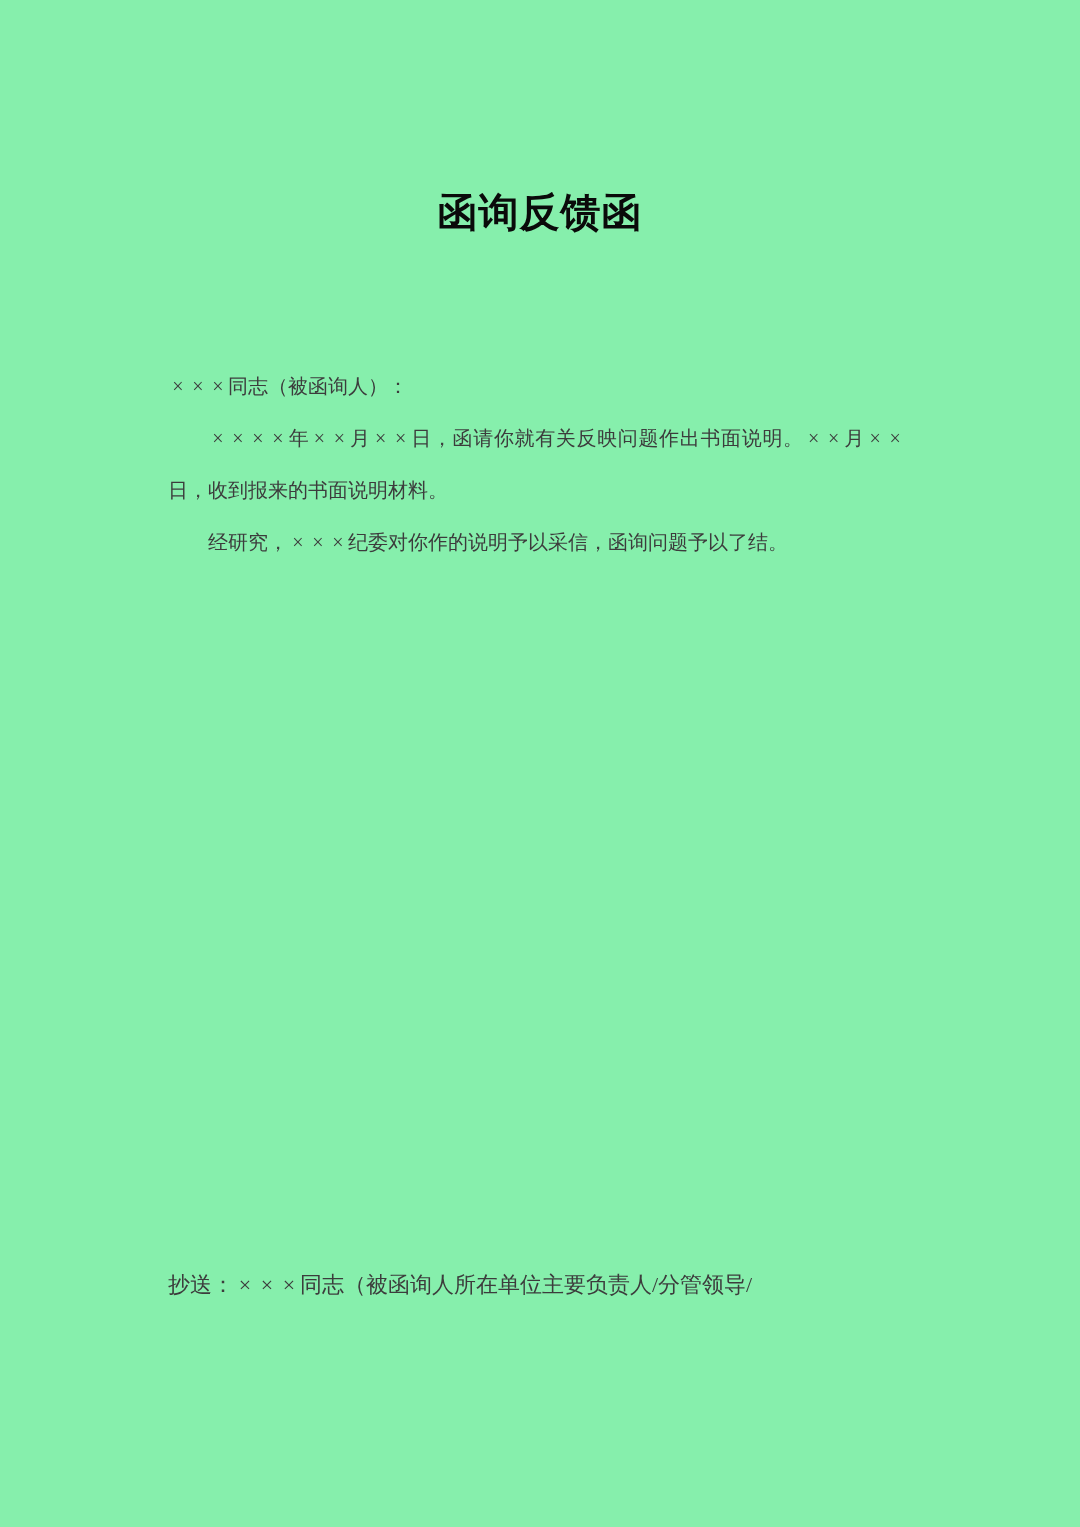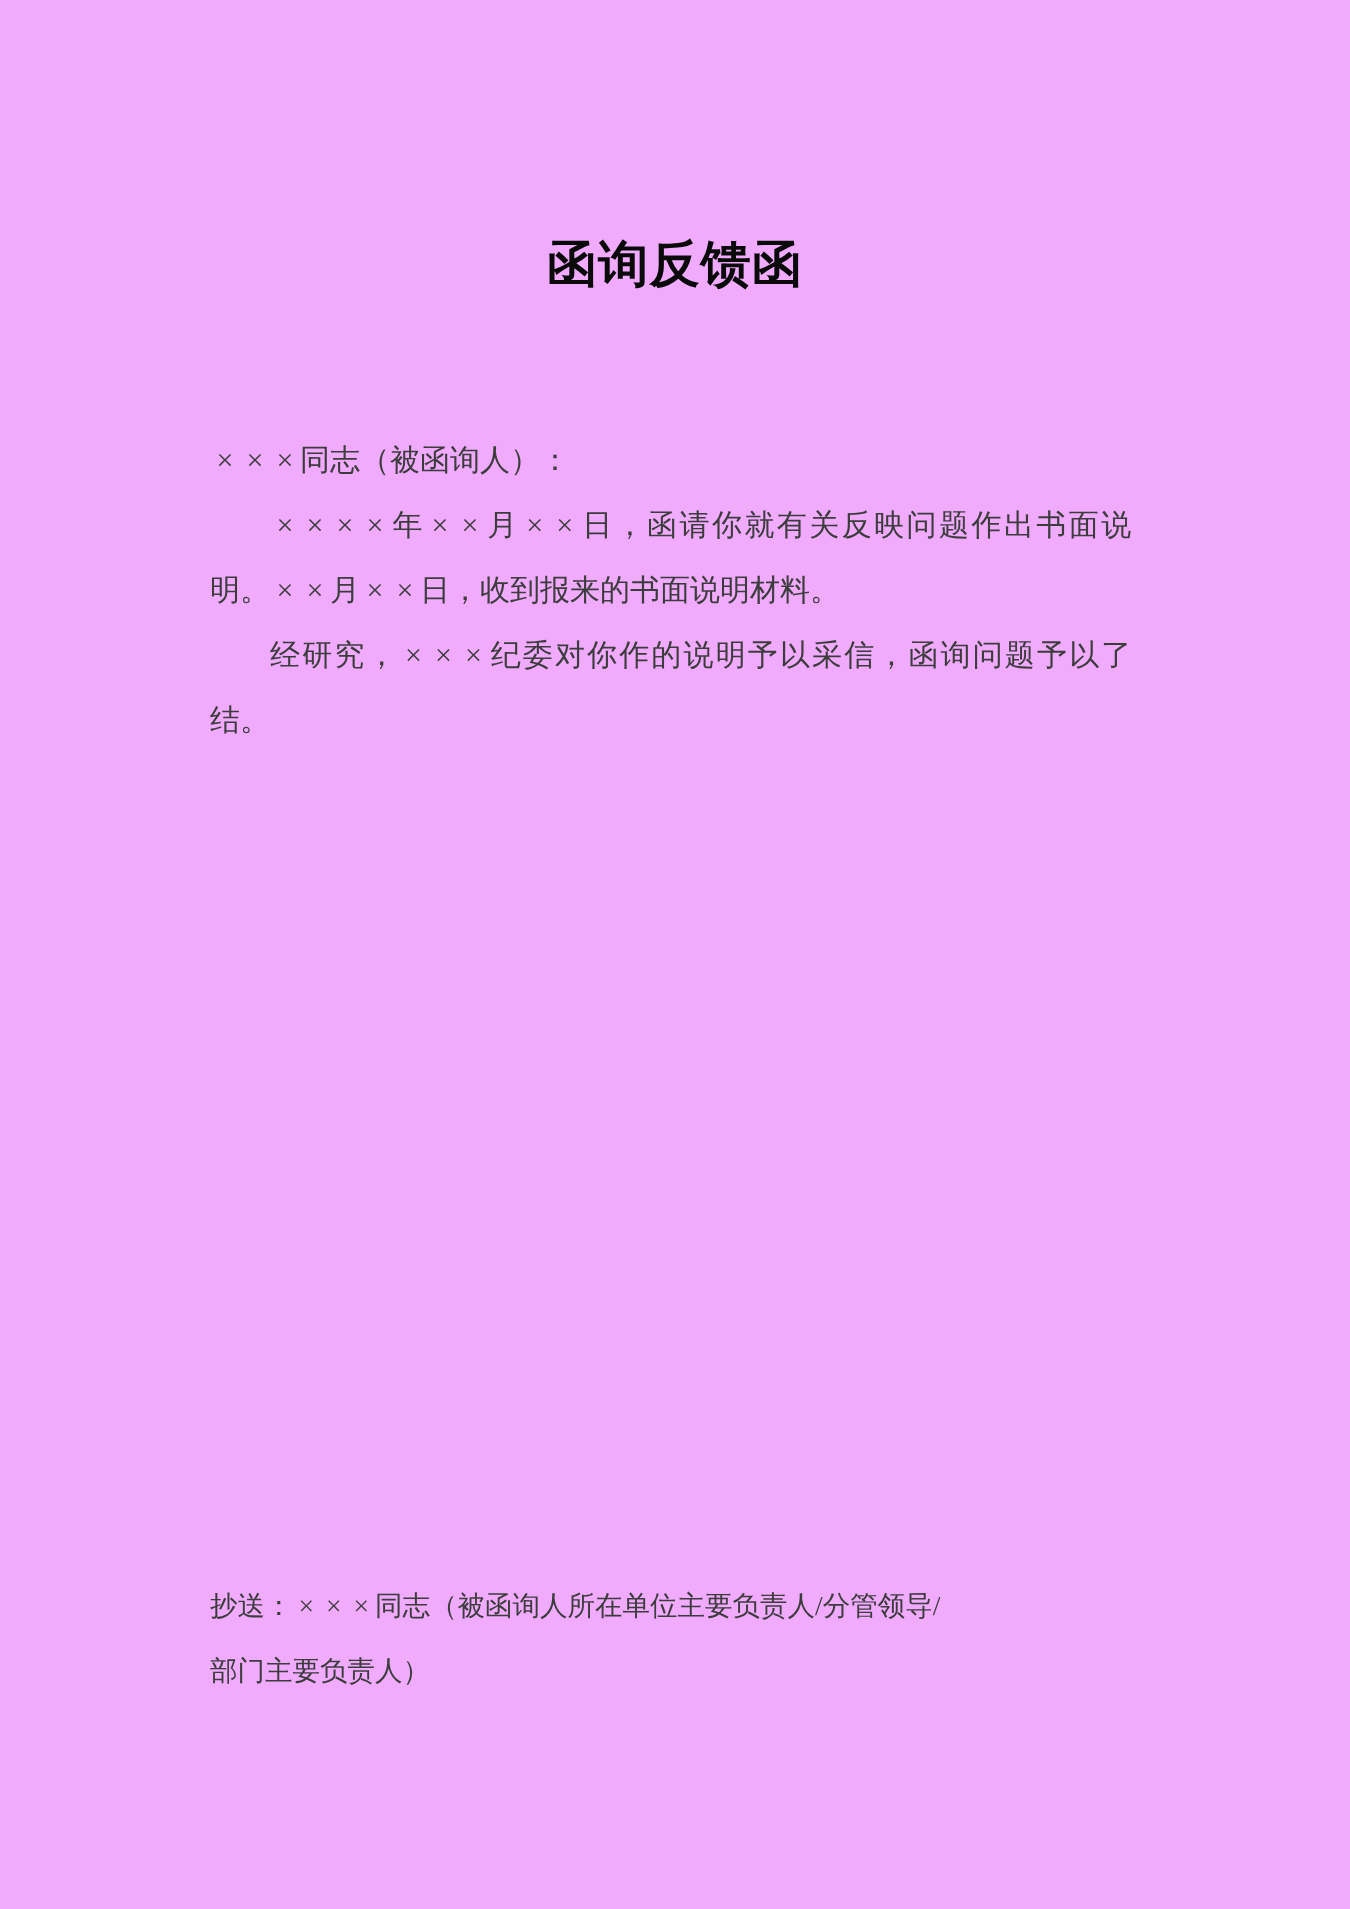--- a/index.html
+++ b/index.html
@@ -4,21 +4,21 @@
 <style>
   html, body {
     margin: 0;
     padding: 0;
     background: #ffffff;
   }
   .page {
     position: relative;
     width: 1080px;
     height: 1527px;
-    background: #f0abfc;
+    background: #86efac;
     overflow: hidden;
     font-family: "Liberation Serif", "DejaVu Serif", serif;
     color: #3c3c3c;
   }
   .doc-title {
     position: absolute;
     top: 190px;
     left: 0;
     width: 100%;
     margin: 0;
@@ -26,23 +26,23 @@
     font-family: "Liberation Sans", "DejaVu Sans", sans-serif;
     font-weight: bold;
     font-size: 40px;
     line-height: 44px;
     letter-spacing: 1px;
     color: #0a0a0a;
   }
   .doc-body {
     position: absolute;
     left: 168px;
-    top: 343px;
+    top: 360px;
     width: 737px;
-    font-size: 24px;
+    font-size: 20px;
     line-height: 52px;
     text-align: justify;
     font-family: Liberation Serif, serif;
   }
   .doc-body p {
     margin: 0;
     padding: 0;
   }
   .salutation {
     text-align: left;
@@ -87,16 +87,15 @@
     <p class="salutation xfix"><span class="fwx">×</span><span class="fwx">×</span><span class="fwx">×</span>同志（被函询人）：</p>
     <p class="para xfix"><span class="fwx">×</span><span class="fwx">×</span><span class="fwx">×</span><span class="fwx">×</span>年<span class="fwx">×</span><span class="fwx">×</span>月<span class="fwx">×</span><span class="fwx">×</span>日，函请你就有关反映问题作出书面说明。<span class="fwx">×</span><span class="fwx">×</span>月<span class="fwx">×</span><span class="fwx">×</span>日，收到报来的书面说明材料。</p>
     <p class="para xfix">经研究，<span class="fwx">×</span><span class="fwx">×</span><span class="fwx">×</span>纪委对你作的说明予以采信，函询问题予以了结。</p>
   </div>
 
   <div class="signature">
   </div>
 
   <div class="cc">
     <div class="xfix">抄送：<span class="fwx">×</span><span class="fwx">×</span><span class="fwx">×</span>同志（被函询人所在单位主要负责人/分管领导/</div>
-    <div class="xfix">部门主要负责人）</div>
   </div>
 
 </div>
 
 </body></html>

